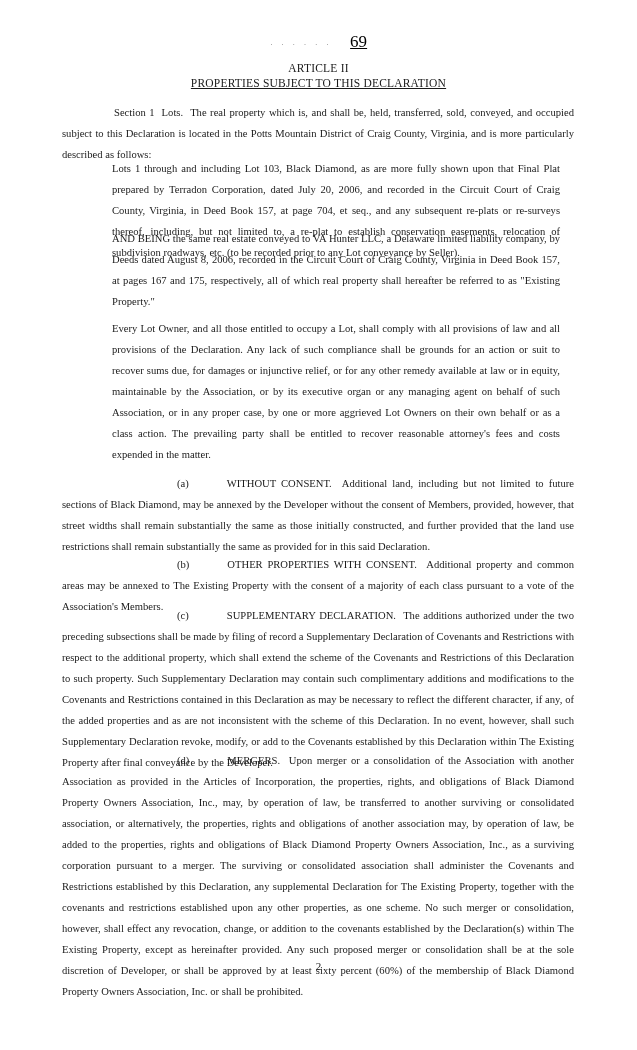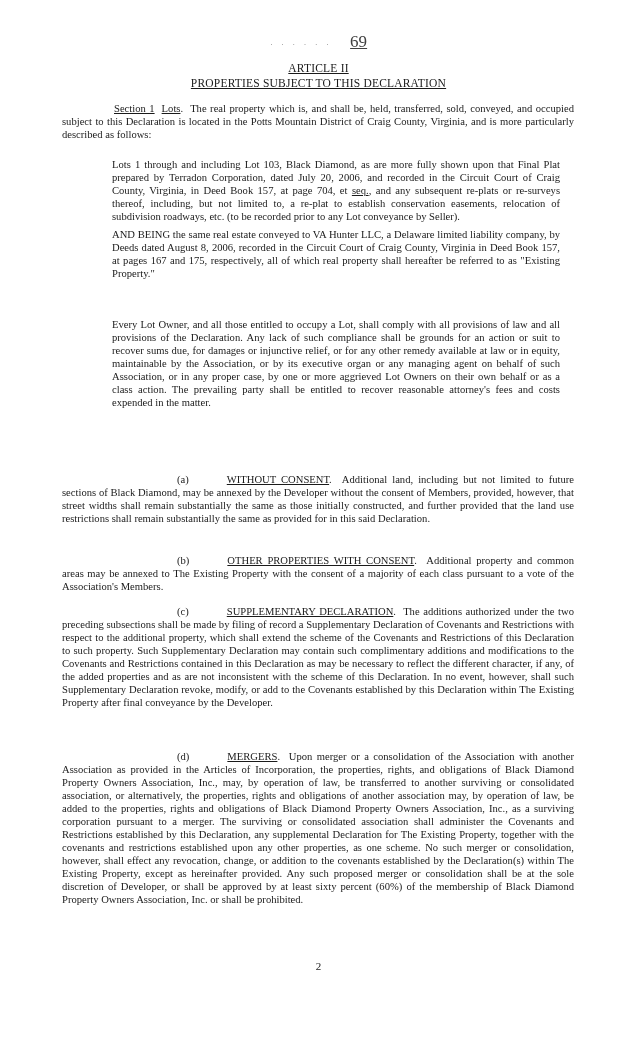--- a/index.html
+++ b/index.html
@@ -1,26 +1,26 @@
 <!DOCTYPE html>
 <html><head>
 <meta charset="utf-8">
 <style>
   html, body { margin: 0; padding: 0; background: #ffffff; }
   body { width: 637px; height: 1050px; position: relative; overflow: hidden;
          font-family: "Liberation Serif", "DejaVu Serif", serif; color: #1a1a1a; }
   .page { position: absolute; left: 0; top: 0; width: 637px; height: 1050px; }
   .stamp { position: absolute; top: 32px; left: 0; width: 637px; text-align: center; }
   .stamp .faint { font-size: 9px; color: #888; letter-spacing: 3px; margin-right: 14px; }
-  .stamp .num { font-size: 17px; color: #404040; text-decoration: underline; }
+  .stamp .num { font-size: 17px; color: #000000; text-decoration: underline; }
   .heading { position: absolute; left: 0; width: 637px; text-align: center; font-size: 11.5px; letter-spacing: 0.2px; }
   .h1 { top: 62px; }
   .h2 { top: 77px; text-decoration: underline; }
-  .u { text-decoration: underline; }
-  .para { position: absolute; font-size: 10.6px; line-height: 13px; text-align: justify; margin: 0; }
+  .u { }
+  .para { position: absolute; font-size: 10.6px; line-height: 21px; text-align: justify; margin: 0; }
   .body-para { left: 62px; width: 512px; }
   .inset-para { left: 112px; width: 448px; }
   .indent { display: inline-block; width: 52px; }
   .sub-indent { display: inline-block; width: 115px; }
   .sub-gap { display: inline-block; width: 38px; }
   .pagenum { position: absolute; top: 960px; left: 0; width: 637px; text-align: center; font-size: 11px; }
 </style>
 </head>
 <body>
 

